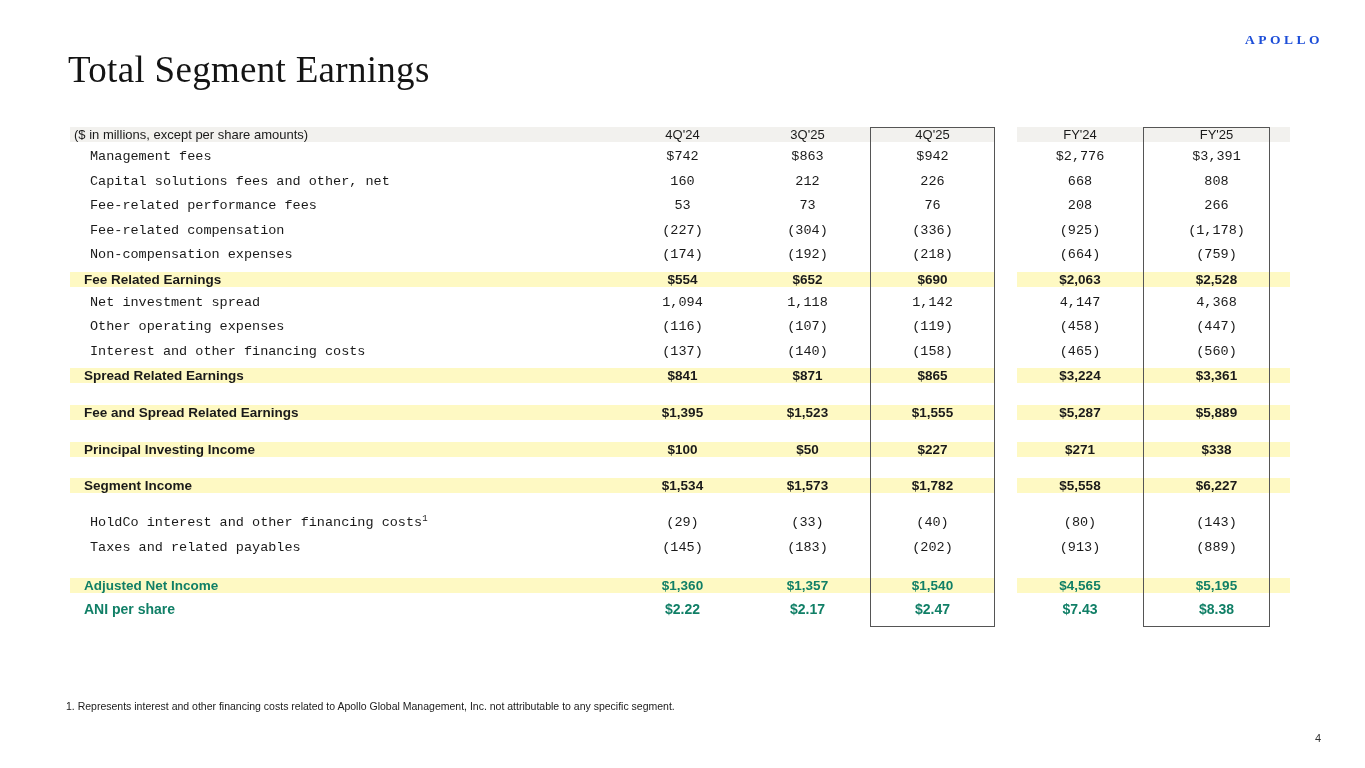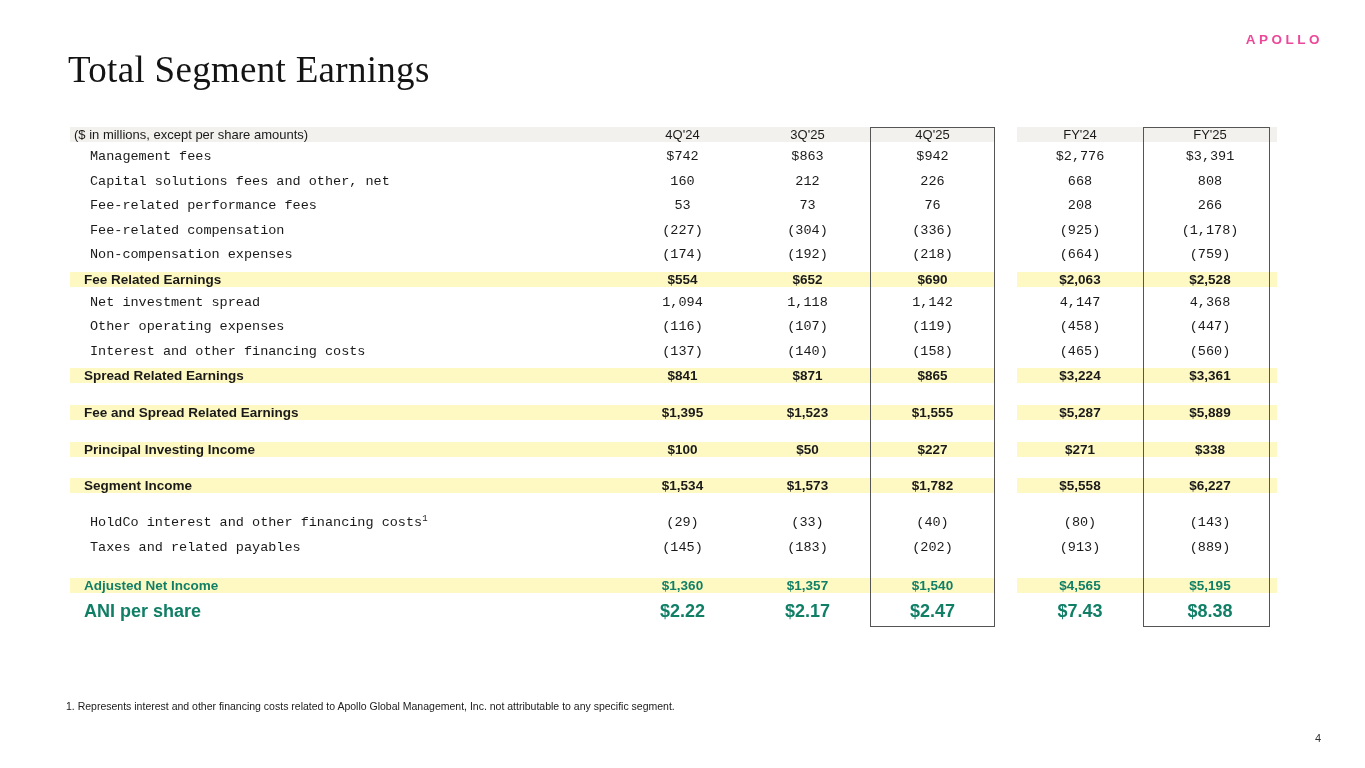--- a/index.html
+++ b/index.html
@@ -6,52 +6,52 @@
   body {
     width:1365px; height:768px;
     background:#ffffff;
     font-family:"Liberation Sans", sans-serif;
     position:relative;
     overflow:hidden;
     color:#1a1a1a;
   }
   .logo {
     position:absolute; top:32px; right:42px;
-    font-family:Liberation Sans, sans-serif;
+    font-family:Liberation Serif, serif;
     font-size:13.5px; font-weight:700;
     letter-spacing:3.5px;
-    color:#ec4899;
+    color:#1d4ed8;
   }
   .title {
     position:absolute; left:68px; top:48px;
     font-family:"Liberation Serif", serif;
     font-size:37px; font-weight:400;
     color:#141414;
     letter-spacing:0.3px;
   }
   .table-wrap {
     position:absolute; left:70px; top:127px;
     width:1200px; height:500px;
   }
   .row { display:flex; align-items:flex-start; }
   .cell { box-sizing:border-box; flex:none; }
   .c-label { width:550px; padding-left:20px; text-align:left; }
   .c-val  { width:125px; text-align:center; }
   .c-gap  { width:22px; }
   .c-fy   { width:126px; text-align:center; }
-  .c-fy2  { width:134px; text-align:center; }
+  .c-fy2  { width:147px; text-align:center; }
 
   .row-header { height:22px; font-size:13px; }
   .row-header .c-label { padding-left:4px; }
   .row-item   { height:24.5px; font-size:13.5px;font-family:Liberation Mono, monospace; }
   .row-total  { height:23px; font-size:13.5px; font-weight:700; }
   .row-total .c-label { padding-left:14px; }
   .row-total-green { height:23px; font-size:13.5px; font-weight:700; }
   .row-total-green .c-label { padding-left:14px; }
-  .row-green  { height:26px; font-size:18px; font-weight:700; }
+  .row-green  { height:26px; font-size:14px; font-weight:700; }
   .row-green .c-label { padding-left:14px; }
   .row-spacer { height:13.8px; }
 
   .band       { background:#fef9c3; }
   .band-light { background:#f2f1ee; }
 
   .col-box {
     position:absolute; top:0; height:500px;
     border:1px solid #555555;
     box-sizing:border-box;

